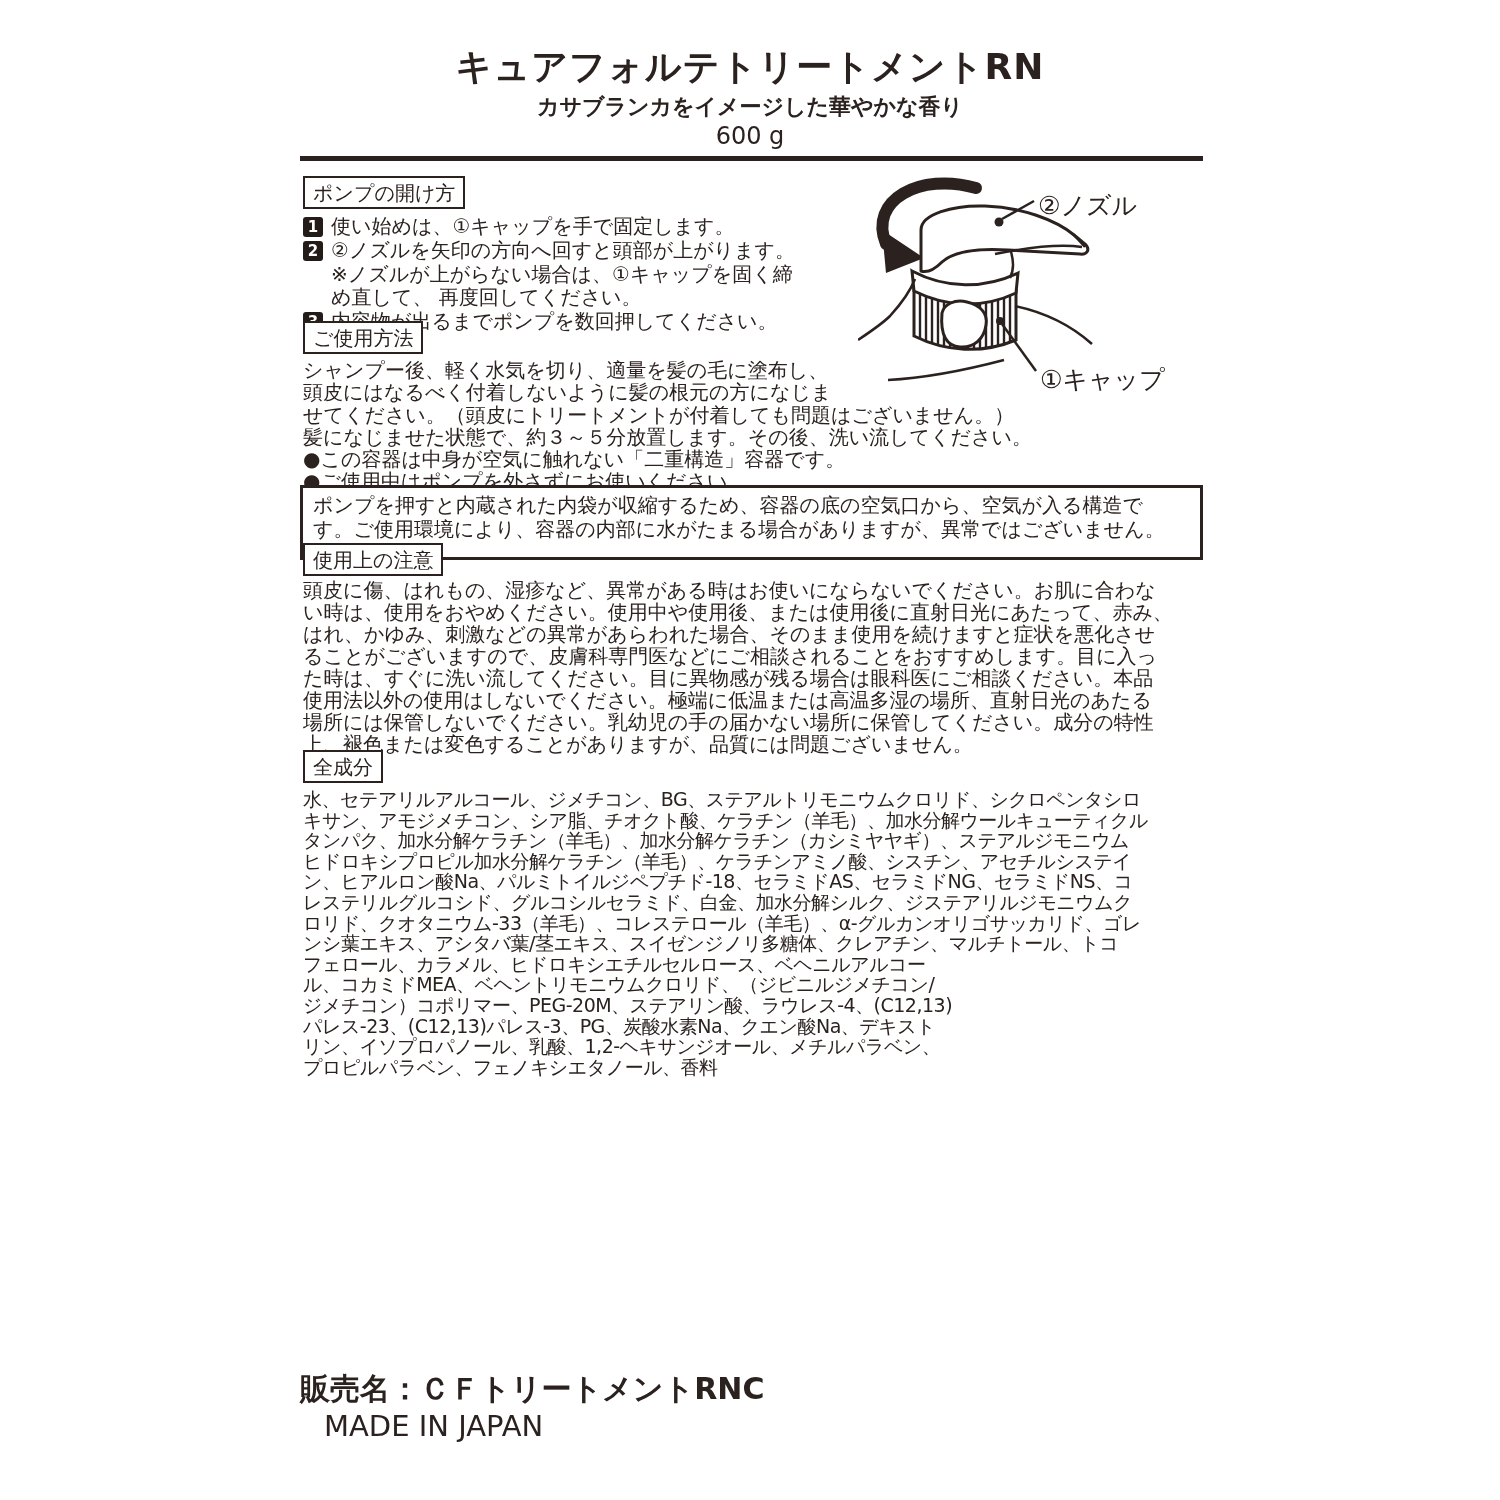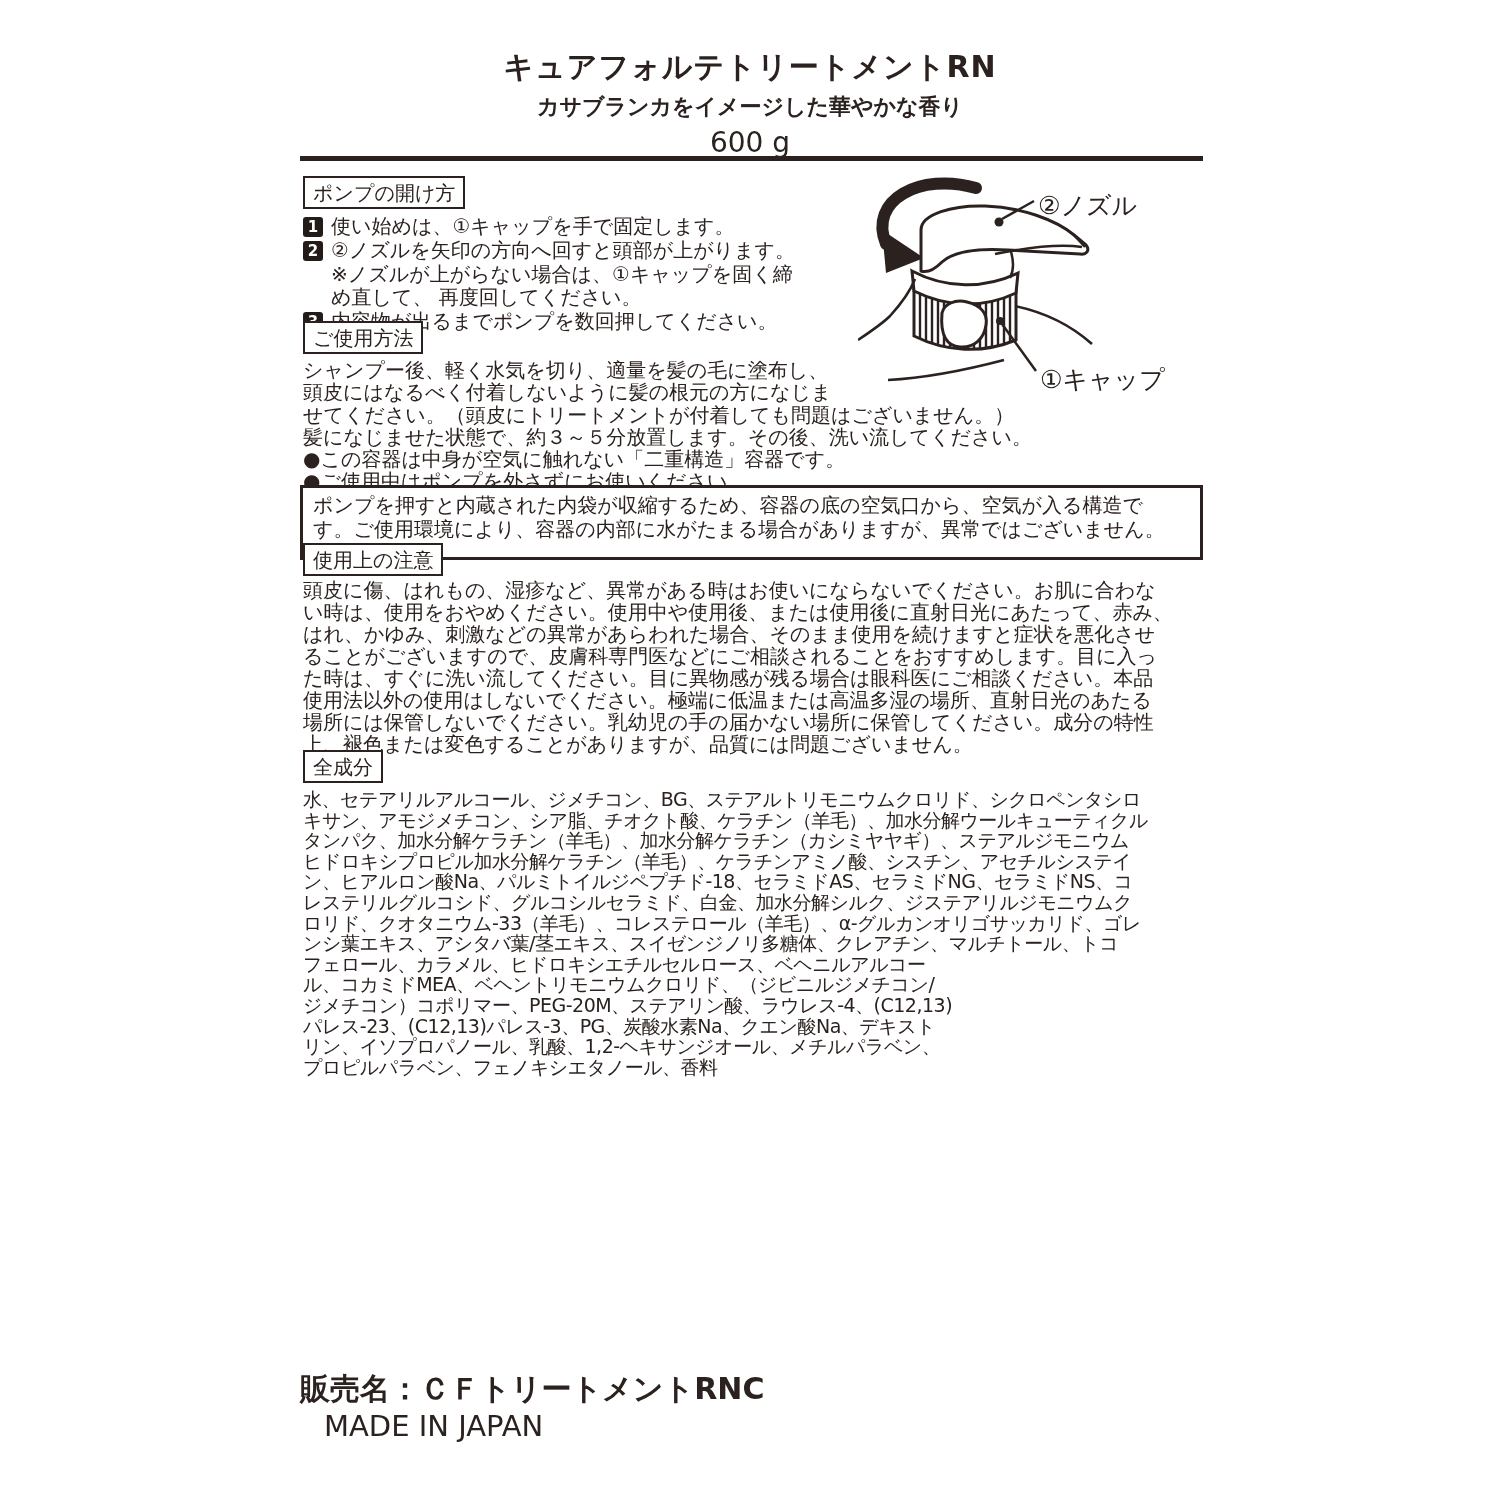--- a/index.html
+++ b/index.html
@@ -2,23 +2,23 @@
 <html><head>
 <meta charset="utf-8">
 <style>
   html,body { margin:0; padding:0; background:#ffffff; }
   .page {
     position:relative; width:1500px; height:1500px; background:#ffffff;
     color:#2b221f; font-family:"DejaVu Sans","Liberation Sans",sans-serif;
     overflow:hidden;
   }
   .header { position:absolute; top:50px; left:0; width:1500px; text-align:center; }
-  .title    { font-size:30px; font-weight:bold; letter-spacing:1px; line-height:34px; }
+  .title    { font-size:36px; font-weight:bold; letter-spacing:1px; line-height:34px; }
   .subtitle { font-size:22px; font-weight:bold; margin-top:10px; line-height:26px; }
-  .weight   { font-size:28px; margin-top:7px; line-height:31px; }
+  .weight   { font-size:24px; margin-top:1px; line-height:31px; }
   .rule { position:absolute; left:300px; top:156px; width:903px; height:5px; background:#2b221f; }
 
   .sec-head {
     display:inline-block; border:2px solid #2b221f; padding:4px 8px 3px;
     font-size:20px; line-height:22px; background:#fff;
   }
 
   .pump { position:absolute; left:303px; top:176px; width:575px; }
   .steps { margin-top:6px; }
   .step { display:flex; gap:8px; margin-top:1px; align-items:flex-start; }

